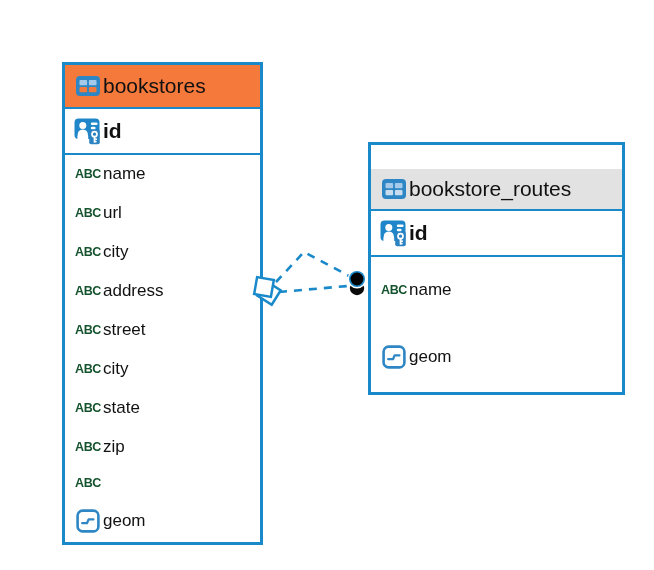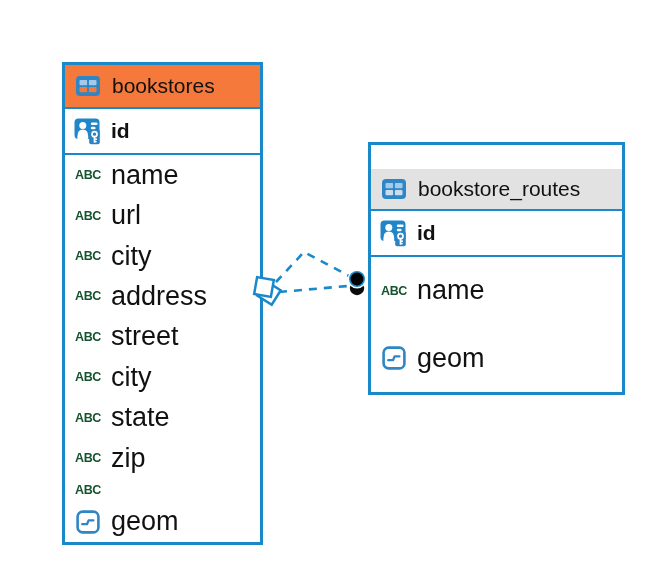--- a/index.html
+++ b/index.html
@@ -5,35 +5,35 @@
   html,body{margin:0;padding:0;background:#ffffff;}
   .canvas{
     position:relative;width:654px;height:570px;background:#ffffff;overflow:hidden;
     font-family:"Liberation Sans",sans-serif;color:#111;
   }
   .table{
     position:absolute;box-sizing:border-box;background:#fff;
     border:3px solid #1989CA;display:flex;flex-direction:column;
   }
   .thead{
-    display:flex;align-items:center;gap:9px;padding:0 8px;
+    display:flex;align-items:center;padding:0 8px;
     border-bottom:2px solid #1989CA;box-sizing:border-box;flex:0 0 auto;
   }
   .thead--orange{background:#F5793B;--cellb:#F5793B;}
   .thead--gray{background:#E2E2E2;--cellb:#C9DDEE;}
   .tname{font-size:21px;font-weight:500;white-space:nowrap;}
   .row{
-    display:flex;align-items:center;gap:8px;padding:0 8px;
+    display:flex;align-items:center;gap:0;padding:0 8px;
     box-sizing:border-box;background:#fff;
   }
   .row--pk{border-bottom:2px solid #1989CA;flex:0 0 auto;}
   .row--pk .colname{font-weight:700;font-size:21px;}
   .fields{flex:1 1 auto;display:flex;flex-direction:column;}
   .fields .row{flex:1 1 auto;}
-  .colname{font-size:27px;white-space:nowrap;}
+  .colname{font-size:17px;white-space:nowrap;}
   .icon-box{width:30px;flex:0 0 auto;display:flex;align-items:center;justify-content:center;}
   .abc{
     color:#14532d;font-weight:700;font-size:12.5px;letter-spacing:-0.4px;
     font-family:"Liberation Sans",sans-serif;
   }
   .overlay{position:absolute;left:0;top:0;width:654px;height:570px;pointer-events:none;}
   .edge{fill:none;stroke:#1989CA;stroke-width:2.6;stroke-dasharray:8 7;}
   .defs-hidden{position:absolute;width:0;height:0;overflow:hidden;}
 </style>
 </head>

